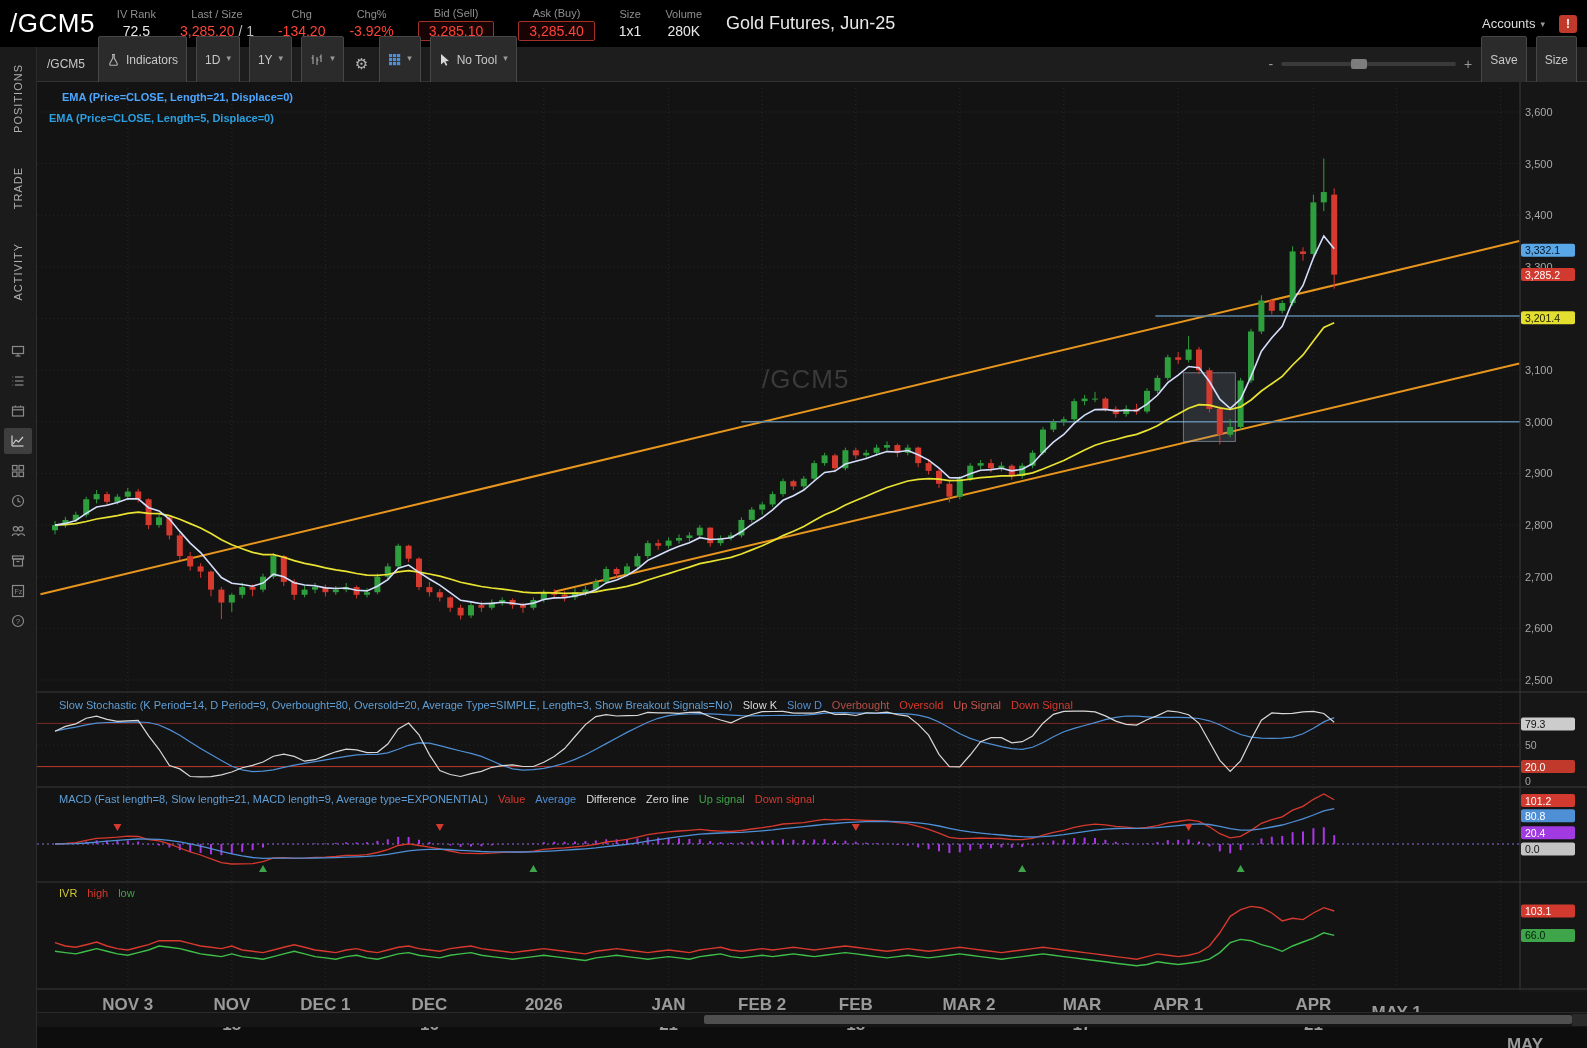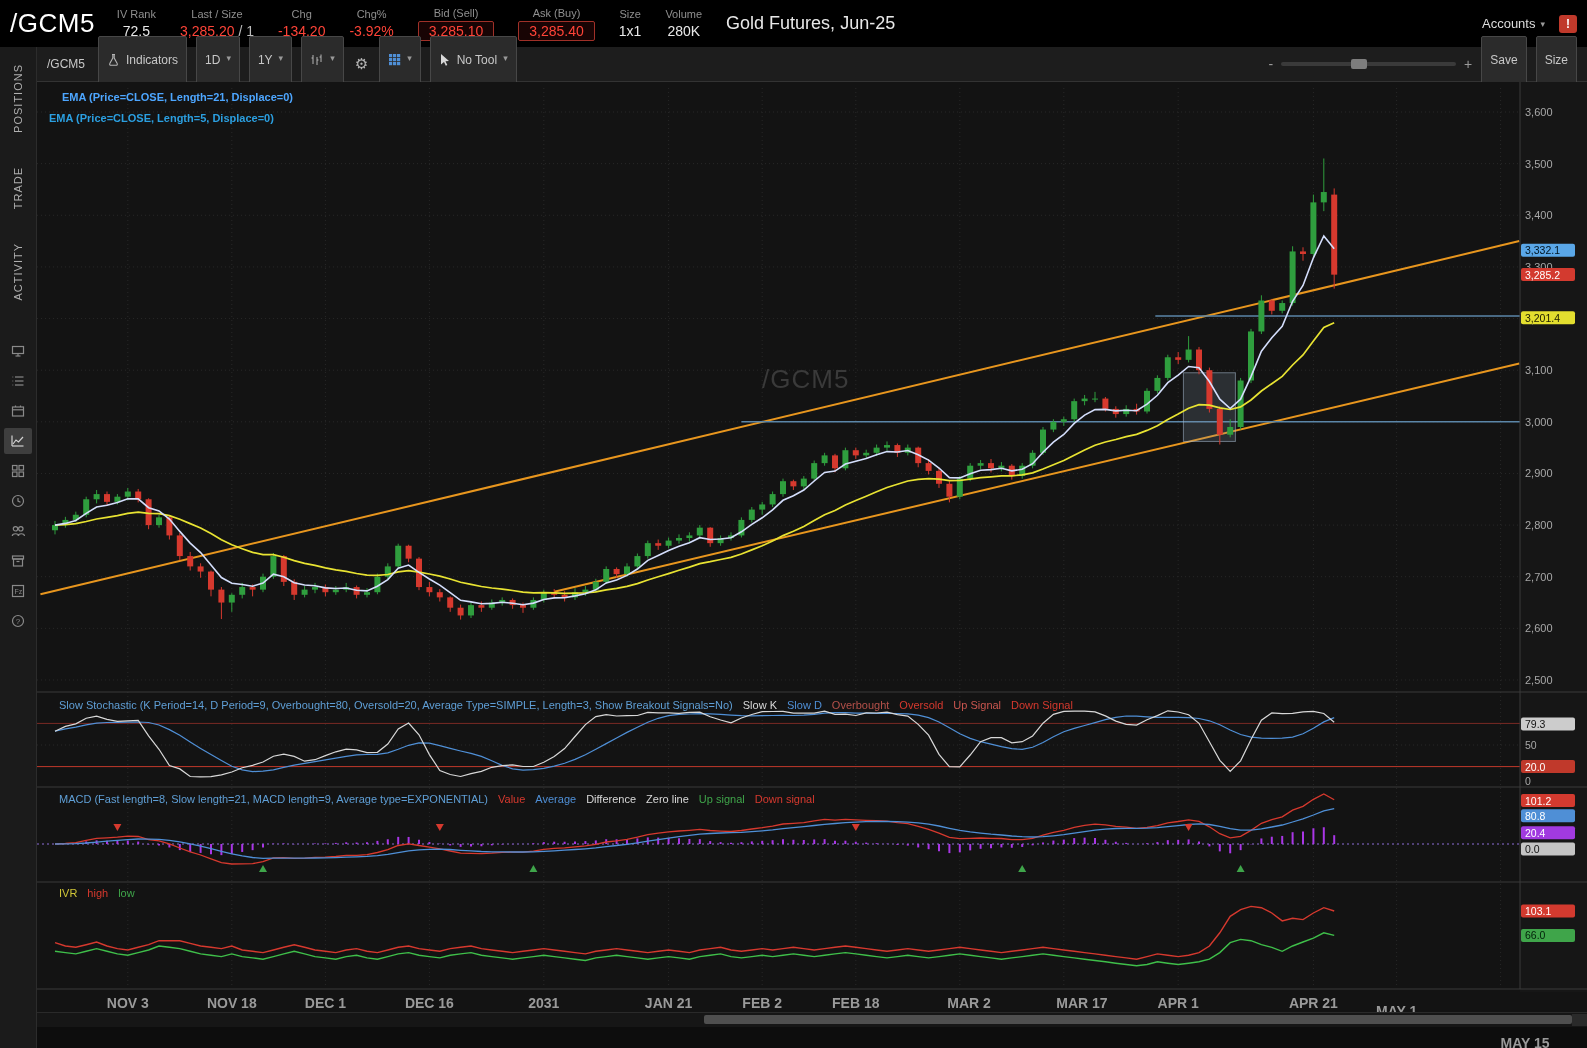--- a/index.html
+++ b/index.html
@@ -37,21 +37,21 @@
   .ztrack{width:175px;height:4px;background:#3a3a3a;border-radius:2px;position:relative;cursor:pointer;}
   .zthumb{position:absolute;top:-3px;left:40%;width:16px;height:10px;background:#7d7d7d;border-radius:2px;}
   
   #chart-wrap{position:relative;width:1550px;height:910px;background:#131313;}
   #chart-svg{position:absolute;left:0;top:0;}
   #watermark{position:absolute;left:725px;top:282px;color:#3a3a3a;font-size:26px;letter-spacing:1px;z-index:1;}
   .ema-label{position:absolute;left:12px;font-size:11px;font-weight:bold;z-index:3;white-space:nowrap;}
   .legend{position:absolute;left:10px;font-size:11px;font-weight:normal;z-index:3;white-space:nowrap;margin-left:12px;}
   
   .xaxis{position:relative;height:20px;flex:0 0 20px;background:#131313;}
-  .xlabel{position:absolute;top:3px;width:56px;margin-left:-28px;text-align:center;color:#9a9a9a;font-size:14px;font-weight:bold;}
+  .xlabel{position:absolute;top:3px;width:56px;margin-left:-28px;text-align:center;color:#9a9a9a;font-size:17px;font-weight:bold;}
   .scroll{position:relative;height:14px;flex:0 0 14px;background:#161616;border-top:1px solid #2a2a2a;}
   .thumb{position:absolute;top:2px;height:9px;background:#4f4f4f;border-radius:2px;cursor:pointer;}
   .corner{position:absolute;right:0;top:1px;width:15px;height:12px;background:#2a2a2a;}
   .fill{flex:0 0 23px;background:#0d0d0d;}
   svg text{font-family:"Liberation Sans",sans-serif;}
 </style>
 </head>
 <body>
 
 <div id="app">
@@ -740,21 +740,21 @@
         <div class="legend" id="stoch-legend" style="top:617px"><span style="color: rgb(95, 159, 214); margin-right: 10px;">Slow Stochastic (K Period=14, D Period=9, Overbought=80, Oversold=20, Average Type=SIMPLE, Length=3, Show Breakout Signals=No)</span><span style="color: rgb(216, 216, 216); margin-right: 10px;">Slow K</span><span style="color: rgb(79, 143, 214); margin-right: 10px;">Slow D</span><span style="color: rgb(181, 81, 74); margin-right: 10px;">Overbought</span><span style="color: rgb(214, 57, 46); margin-right: 10px;">Oversold</span><span style="color: rgb(201, 86, 79); margin-right: 10px;">Up Signal</span><span style="color: rgb(214, 57, 46); margin-right: 10px;">Down Signal</span></div>
         <div class="legend" id="macd-legend" style="top:711px"><span style="color: rgb(95, 159, 214); margin-right: 10px;">MACD (Fast length=8, Slow length=21, MACD length=9, Average type=EXPONENTIAL)</span><span style="color: rgb(214, 57, 46); margin-right: 10px;">Value</span><span style="color: rgb(79, 143, 214); margin-right: 10px;">Average</span><span style="color: rgb(216, 216, 216); margin-right: 10px;">Difference</span><span style="color: rgb(216, 216, 216); margin-right: 10px;">Zero line</span><span style="color: rgb(63, 165, 74); margin-right: 10px;">Up signal</span><span style="color: rgb(214, 57, 46); margin-right: 10px;">Down signal</span></div>
         <div class="legend" id="ivr-legend" style="top:805px"><span style="color: rgb(207, 197, 55); margin-right: 10px; text-align: right;">IVR</span><span style="color: rgb(214, 57, 46); margin-right: 10px;">high</span><span style="color: rgb(63, 165, 74); margin-right: 10px;">low</span></div>
       </div>
 
       <div class="xaxis" id="xaxis">
           <div class="xlabel" style="left: 90.8px;">NOV 3</div>
           <div class="xlabel" style="left: 194.8px;">NOV 18</div>
           <div class="xlabel" style="left: 288.4px;">DEC 1</div>
           <div class="xlabel" style="left: 392.4px;">DEC 16</div>
-          <div class="xlabel" style="left: 506.8px;">2031</div>
+          <div class="xlabel" style="left: 506.8px;">2026</div>
           <div class="xlabel" style="left: 631.6px;">JAN 21</div>
           <div class="xlabel" style="left: 725.2px;">FEB 2</div>
           <div class="xlabel" style="left: 818.8px;">FEB 18</div>
           <div class="xlabel" style="left: 932px;">MAR 2</div>
           <div class="xlabel" style="left: 1045px;">MAR 17</div>
           <div class="xlabel" style="left: 1141.2px;">APR 1</div>
           <div class="xlabel" style="left: 1276.4px;">APR 21</div>
           <div class="xlabel" style="left: 1359.6px; margin-top: 8px;">MAY 1</div>
           <div class="xlabel" style="left: 1488px; margin-top: 40px;">MAY 15</div>
         </div>

